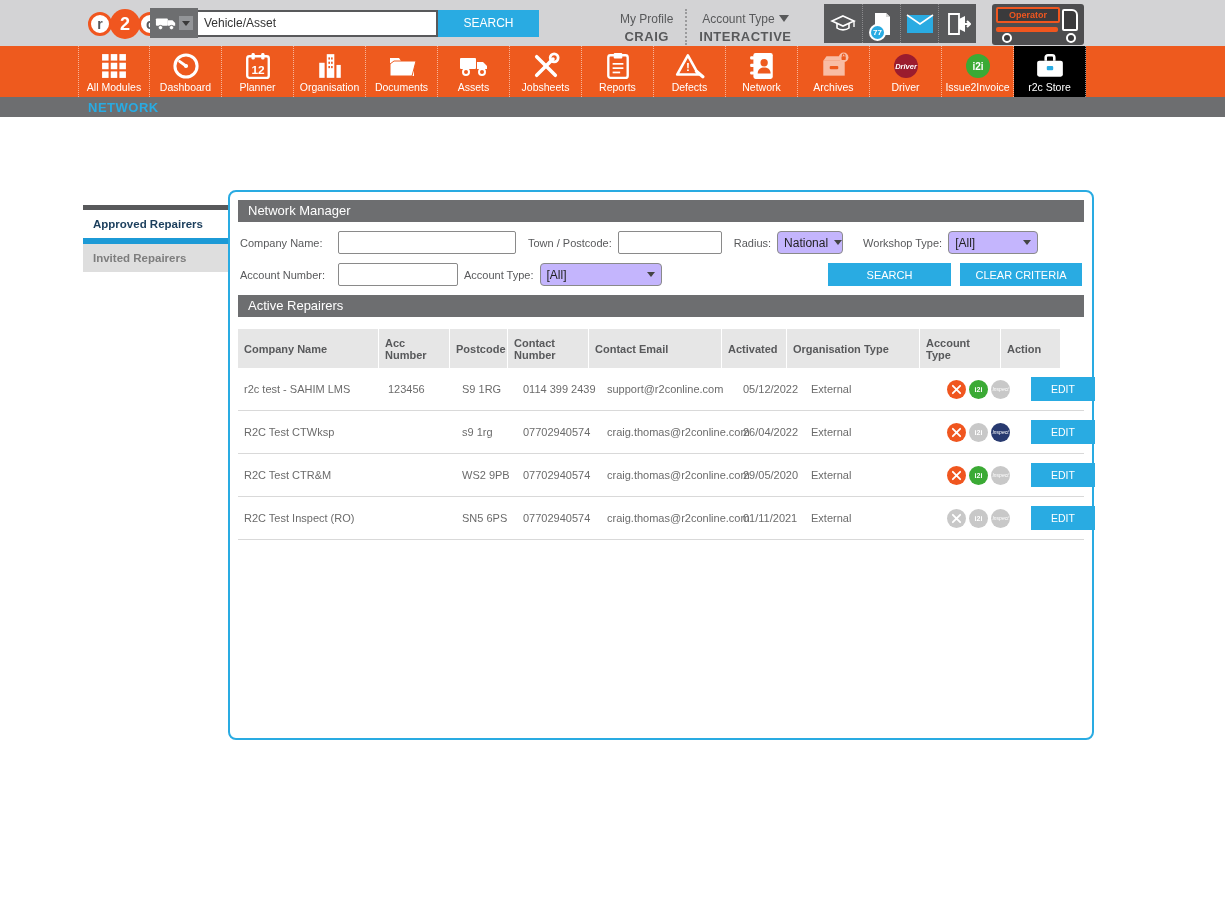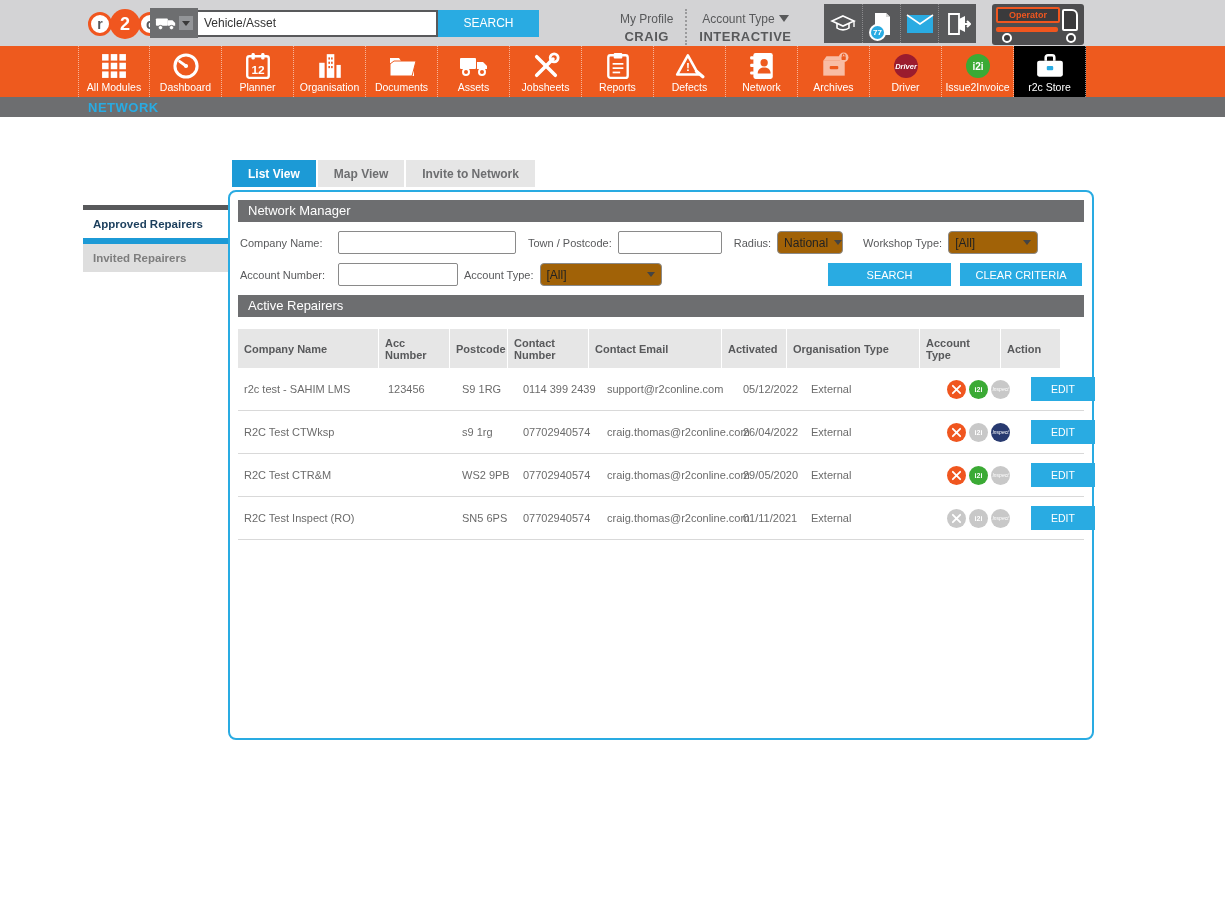--- a/index.html
+++ b/index.html
@@ -58,21 +58,21 @@
   .sb-item.active { background:#fff; color:#1b3e5c; }
   .sb-bluebar { height:6px; background:#1c9ad6; }
   .sb-item.idle { background:#dedede; color:#7d7d7d; }
 
   .panel { position:absolute; left:228px; top:73px; width:866px; height:550px; border:2px solid #29abe2; border-radius:8px; background:#fff; padding:8px; }
   .sec-head { background:#6d6e70; color:#fff; font-size:13px; padding:3px 10px; height:22px; }
 
   .formrow { display:flex; align-items:center; margin:9px 2px 0 2px; font-size:11px; color:#58595b; }
   .flabel { margin-right:6px; white-space:nowrap; }
   .finput { height:23px; border:1px solid #8a8a8a; border-radius:2px; background:#fff; padding:0 4px; font-size:11px; color:#333; }
-  .fselect { height:23px; border:1px solid #8a8a8a; border-radius:4px; background:#a16207; display:flex; align-items:center; justify-content:space-between; padding:0 6px; font-size:12px; color:#222; cursor:pointer; }
+  .fselect { height:23px; border:1px solid #8a8a8a; border-radius:4px; background:#c4b5fd; display:flex; align-items:center; justify-content:space-between; padding:0 6px; font-size:12px; color:#222; cursor:pointer; }
   .chev { width:0; height:0; border-left:4px solid transparent; border-right:4px solid transparent; border-top:5px solid #444; margin-left:6px; }
   .btn-blue { height:23px; background:#29abe2; color:#fff; border:none; font-size:11px; cursor:pointer; }
 
   .thead { display:flex; gap:1px; margin-top:12px; }
   .th { background:#e6e6e6; color:#58595b; font-size:11px; font-weight:bold; padding:4px 6px; height:39px; display:flex; align-items:center; }
   .trow { display:flex; gap:4px; height:43px; align-items:center; border-bottom:1px solid #d9d9d9; font-size:11px; color:#6b6b6b; }
   .td { padding:0 6px; overflow:visible; white-space:nowrap; }
   .c1{width:140px;} .c2{width:70px;} .c3{width:57px;} .c4{width:80px;} .c5{width:132px;} .c6{width:64px;} .c7{width:132px;} .c8{width:80px;} .c9{width:59px;}
   .icobar { display:flex; gap:3px; align-items:center; }
   .circ { width:19px; height:19px; border-radius:50%; display:flex; align-items:center; justify-content:center; color:#fff; flex:0 0 auto; }
@@ -325,25 +325,20 @@
     <span class="nav-lb">r2c Store</span>
   </div>
 </div>
 
 <div class="crumbbar">
   <span class="crumb">NETWORK</span>
 </div>
 
 <div class="content">
 
-  <div class="tabs">
-    <div class="tab active">List View</div>
-    <div class="tab">Map View</div>
-    <div class="tab">Invite to Network</div>
-  </div>
 
   <div class="sidebar">
     <div class="sb-sliver"></div>
     <div class="sb-item active">Approved Repairers</div>
     <div class="sb-bluebar"></div>
     <div class="sb-item idle">Invited Repairers</div>
   </div>
 
   <div class="panel">
     <div class="sec-head">Network Manager</div>

